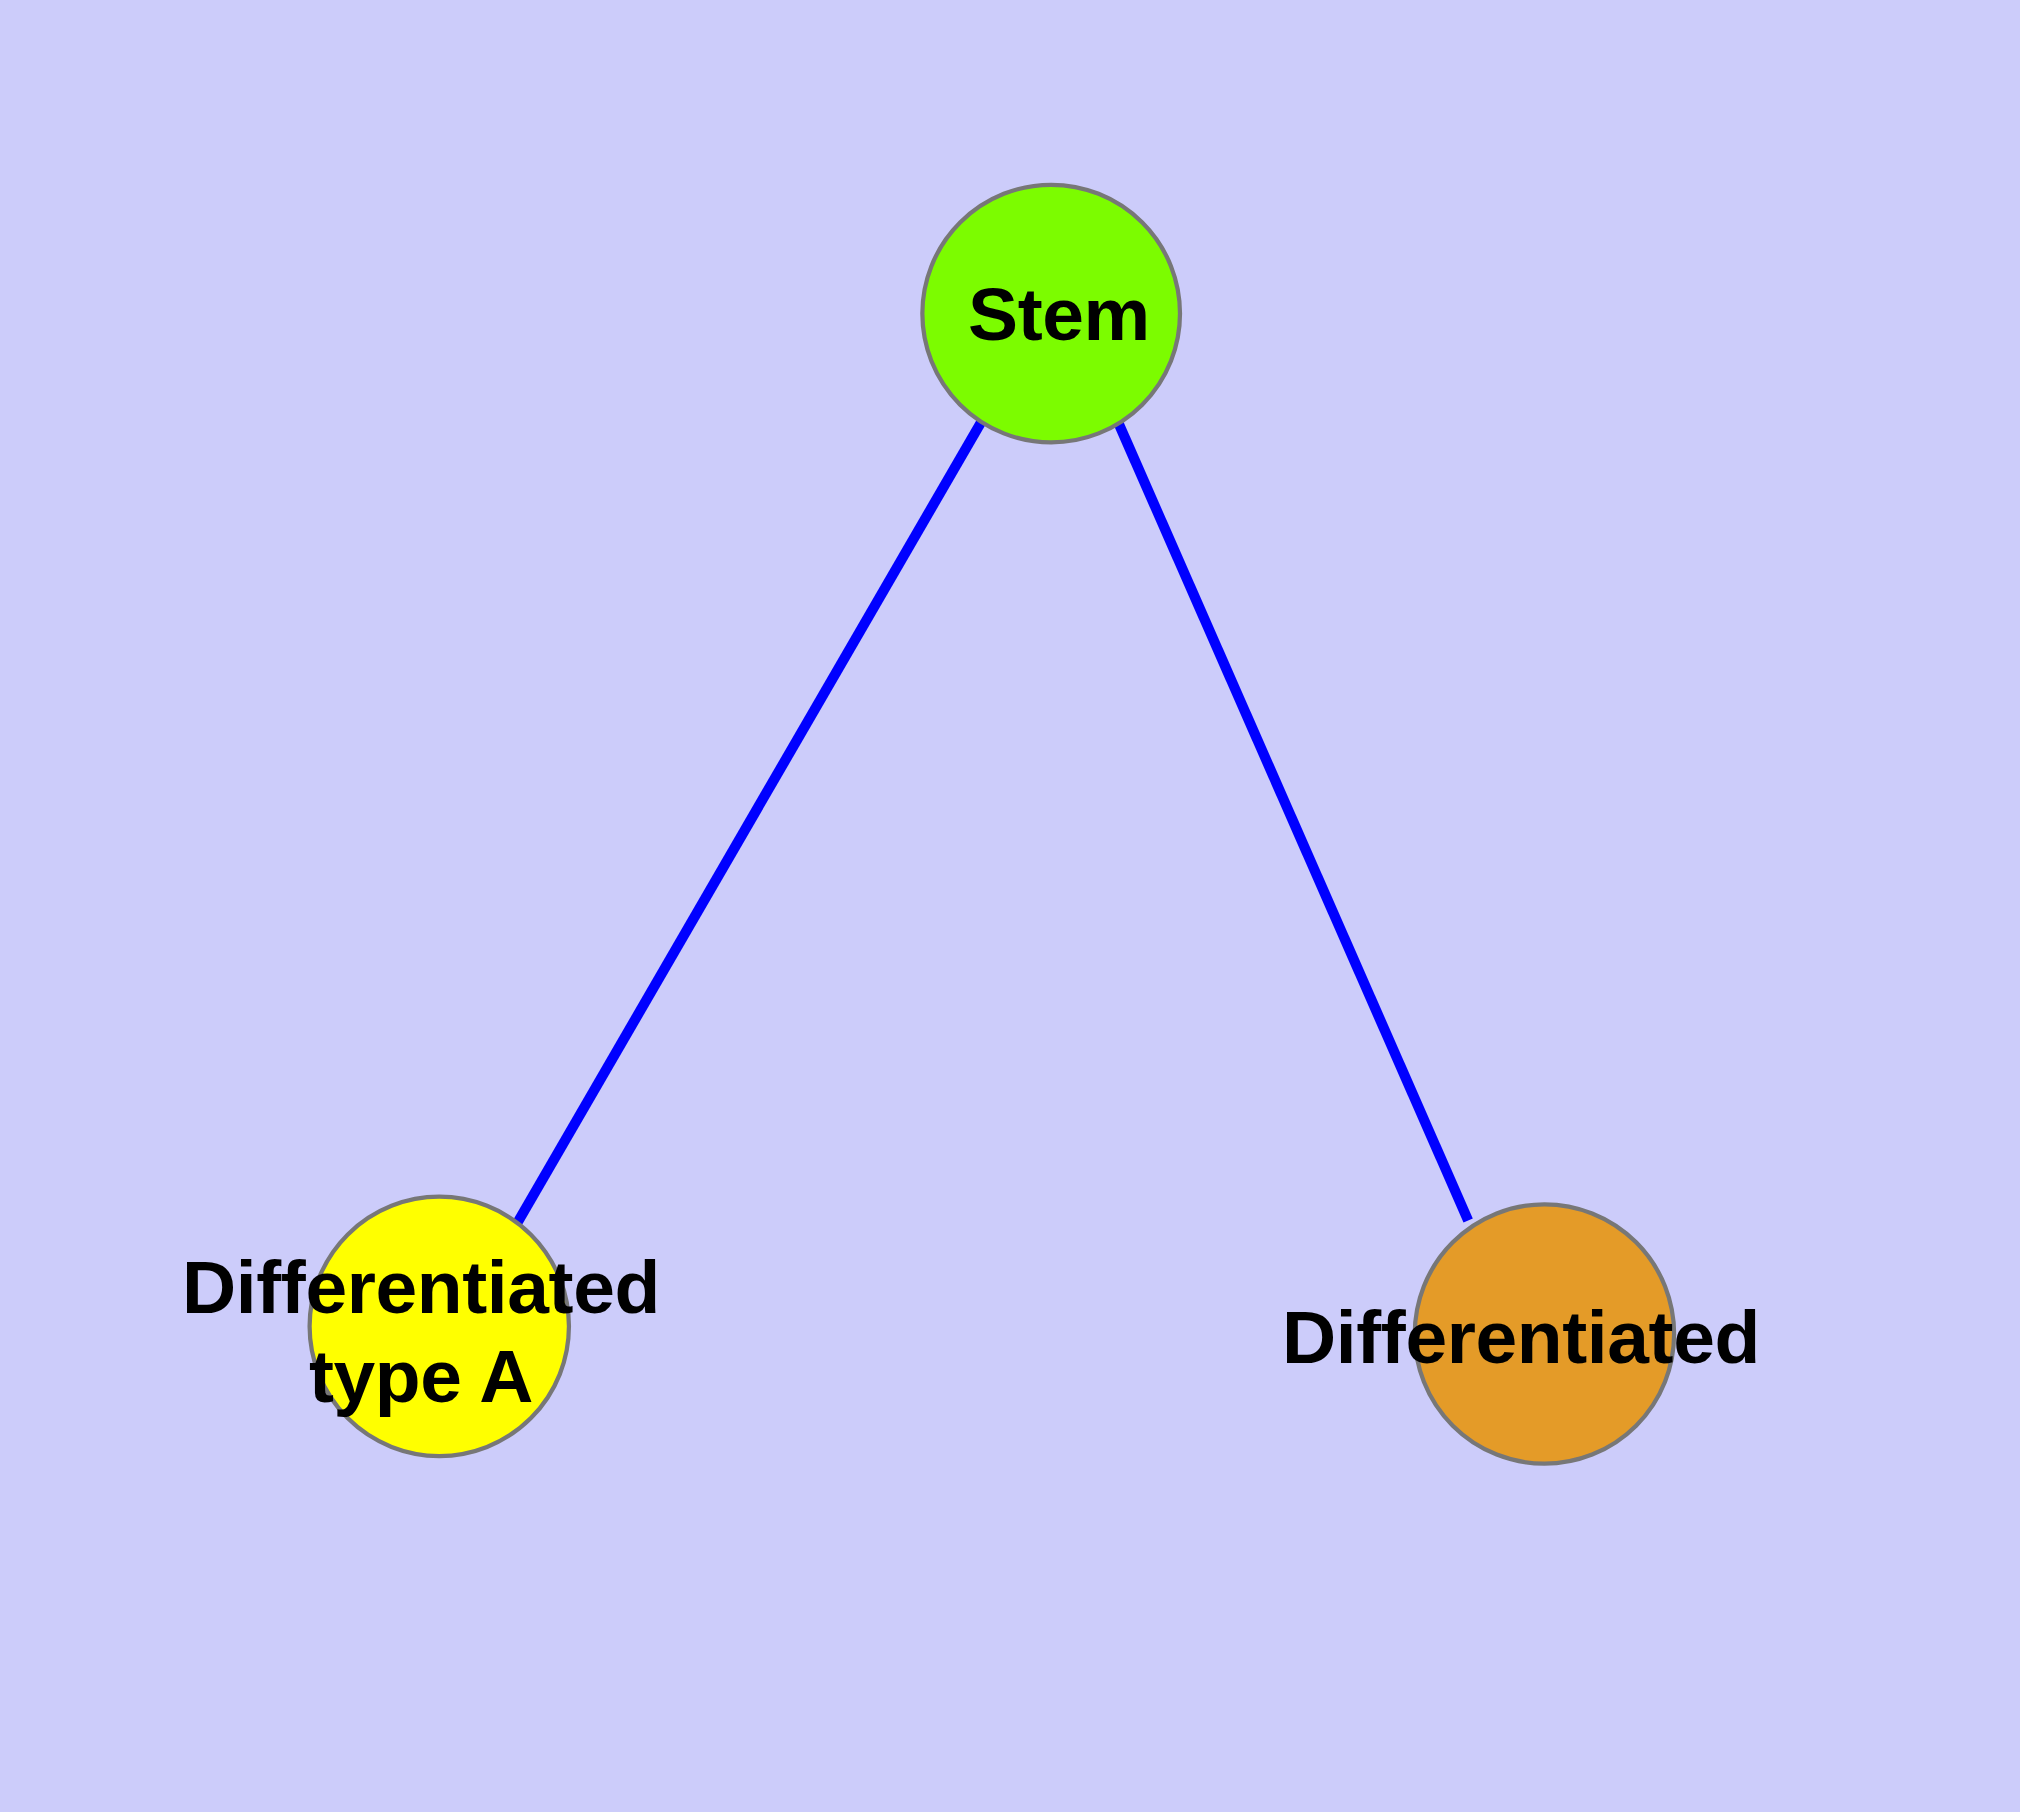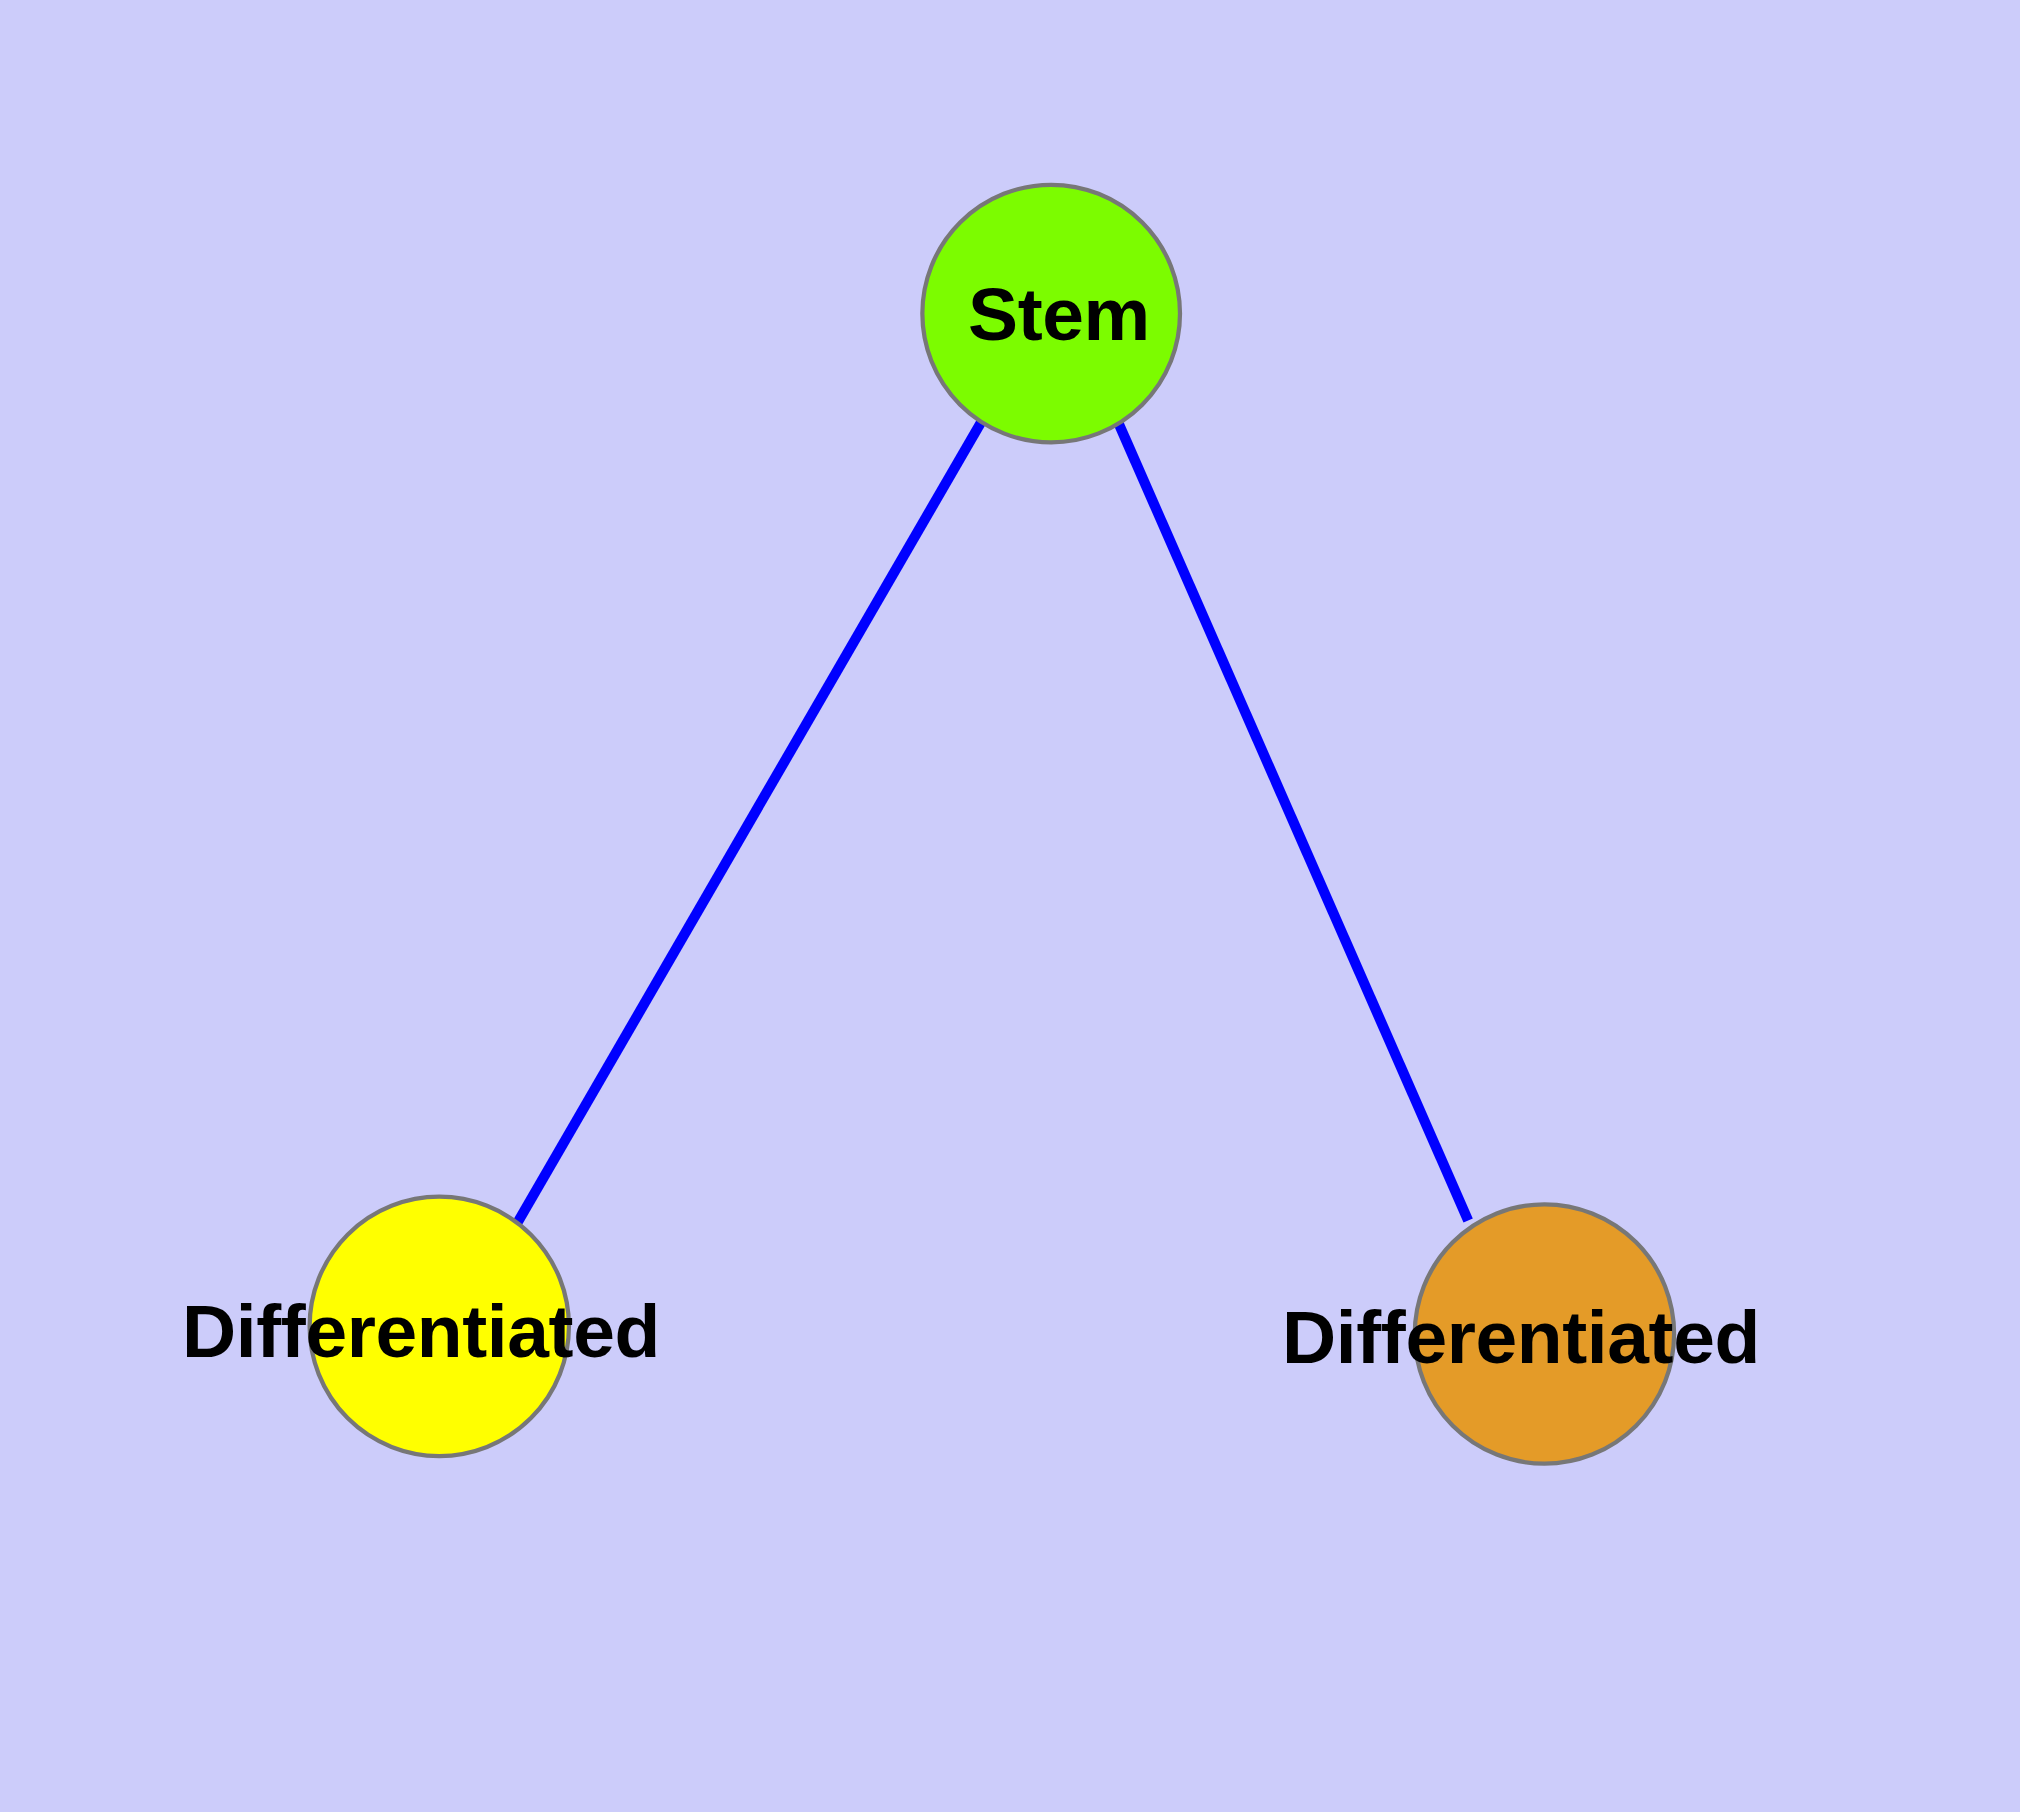--- a/index.html
+++ b/index.html
@@ -51,18 +51,18 @@
       </g>
     <g id="nodes-layer">
         <circle cx="1240" cy="370" r="152" fill="#7cfc00" stroke="#777777" stroke-width="5"></circle>
         <circle cx="518" cy="1565" r="153" fill="#ffff00" stroke="#777777" stroke-width="5"></circle>
         <circle cx="1822" cy="1574" r="153" fill="#e49b28" stroke="#777777" stroke-width="5"></circle>
       </g>
   </svg>
 
   <div id="labels-layer">
       <div class="node-label" style="left: 1051px; top: 314px; margin-left: 8px;"><div>Stem</div></div>
-      <div class="node-label" style="left: 421px; top: 1331px;"><div>Differentiated</div></div>
+      <div class="node-label" style="left: 421px; top: 1331px;"><div>Differentiated</div><div>type A</div></div>
       <div class="node-label" style="left: 1521px; top: 1337px;"><div>Differentiated</div></div>
     </div>
 
 </div>
 
 
 </body></html>

